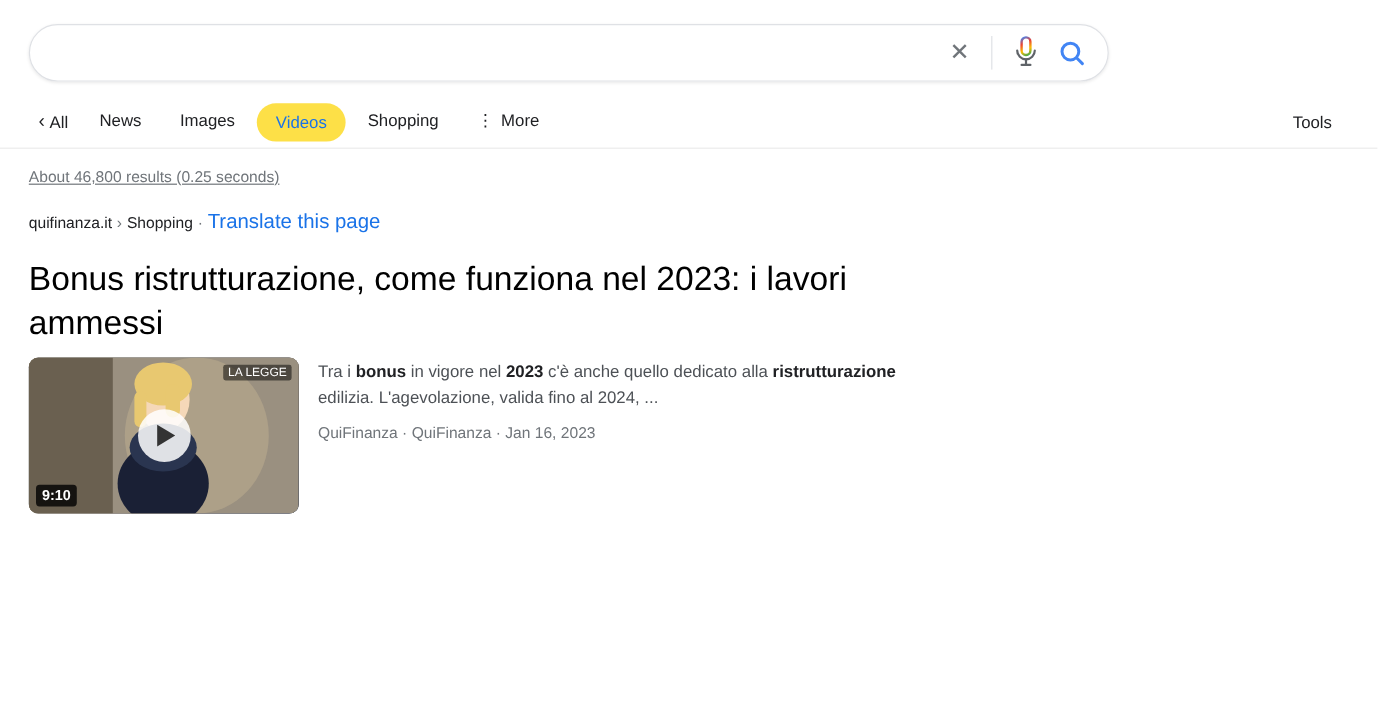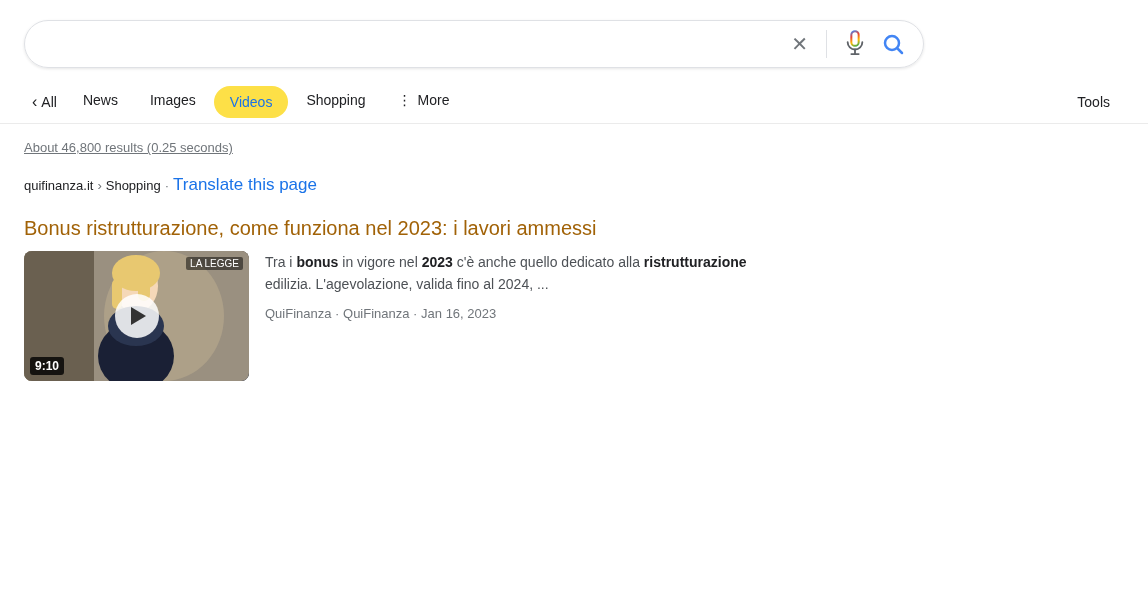--- a/index.html
+++ b/index.html
@@ -166,22 +166,22 @@
     }
 
     .translate-link {
       color: #1a73e8;
       cursor: pointer;
       text-decoration: none;
       font-size: 17px;
     }
 
     .result-title {
-      font-size: 20px;
-      color: #a16207;
+      font-size: 28px;
+      color: #000000;
       cursor: pointer;
       margin-bottom: 10px;
       line-height: 1.3;
     }
 
     .result-body {
       display: flex;
       gap: 16px;
       align-items: flex-start;
     }

